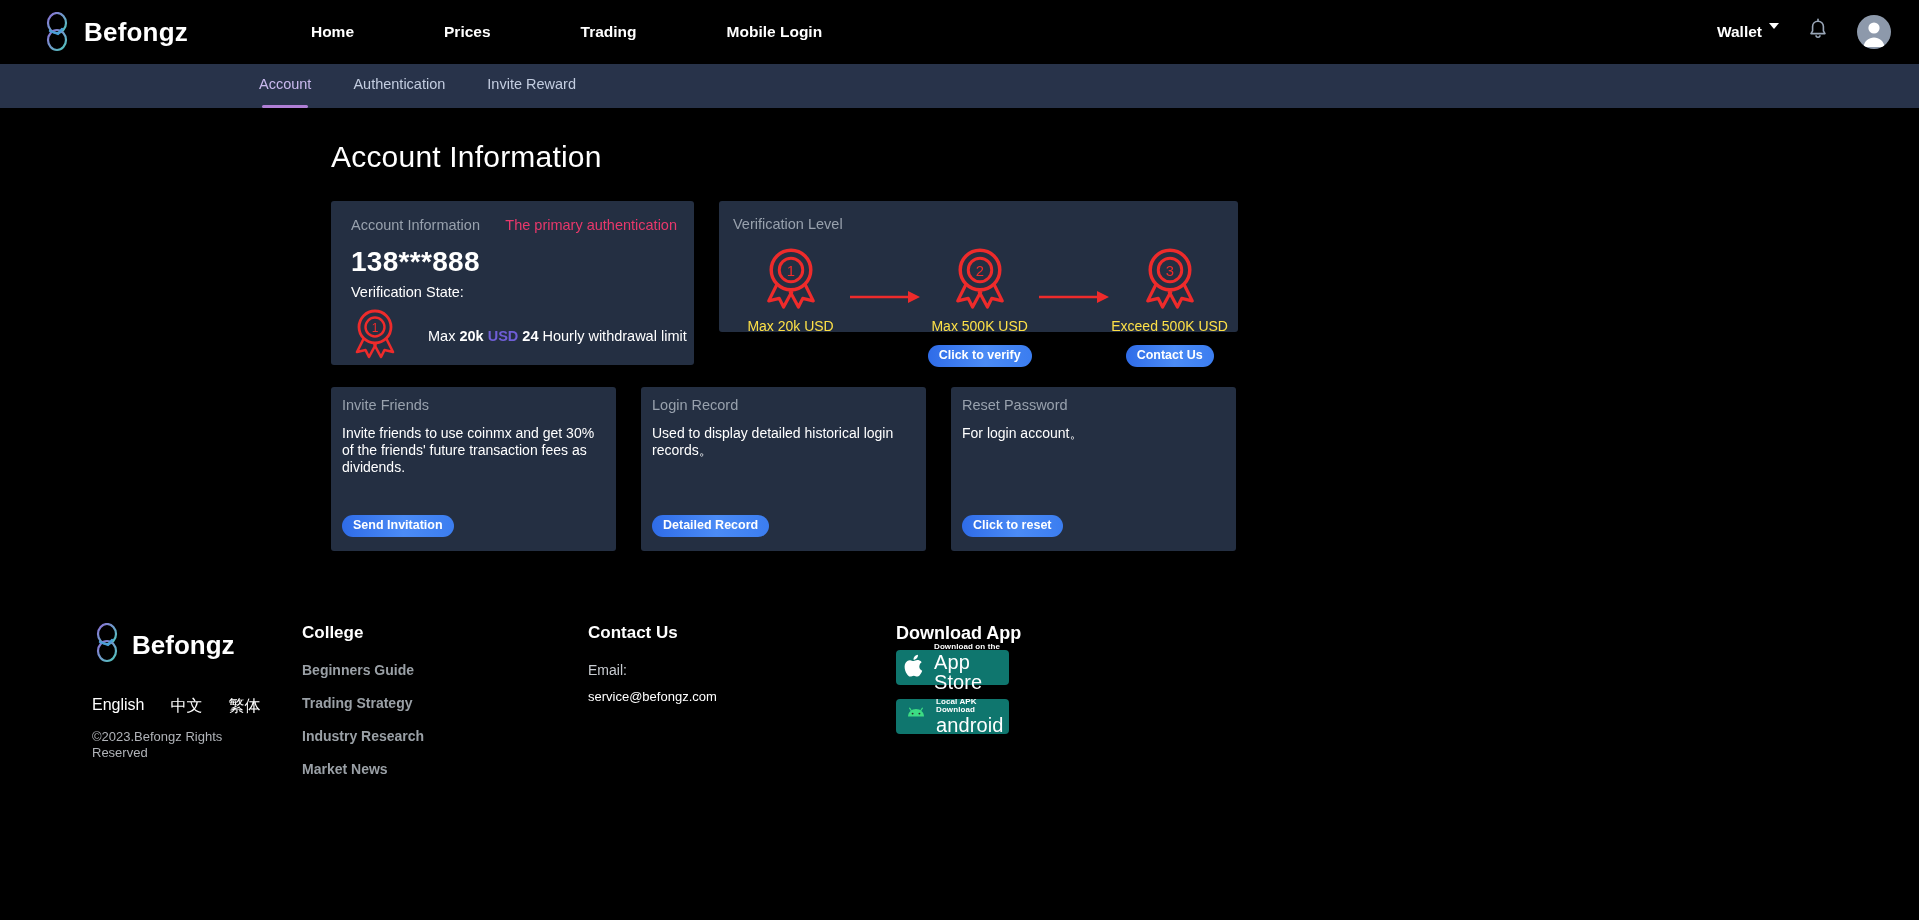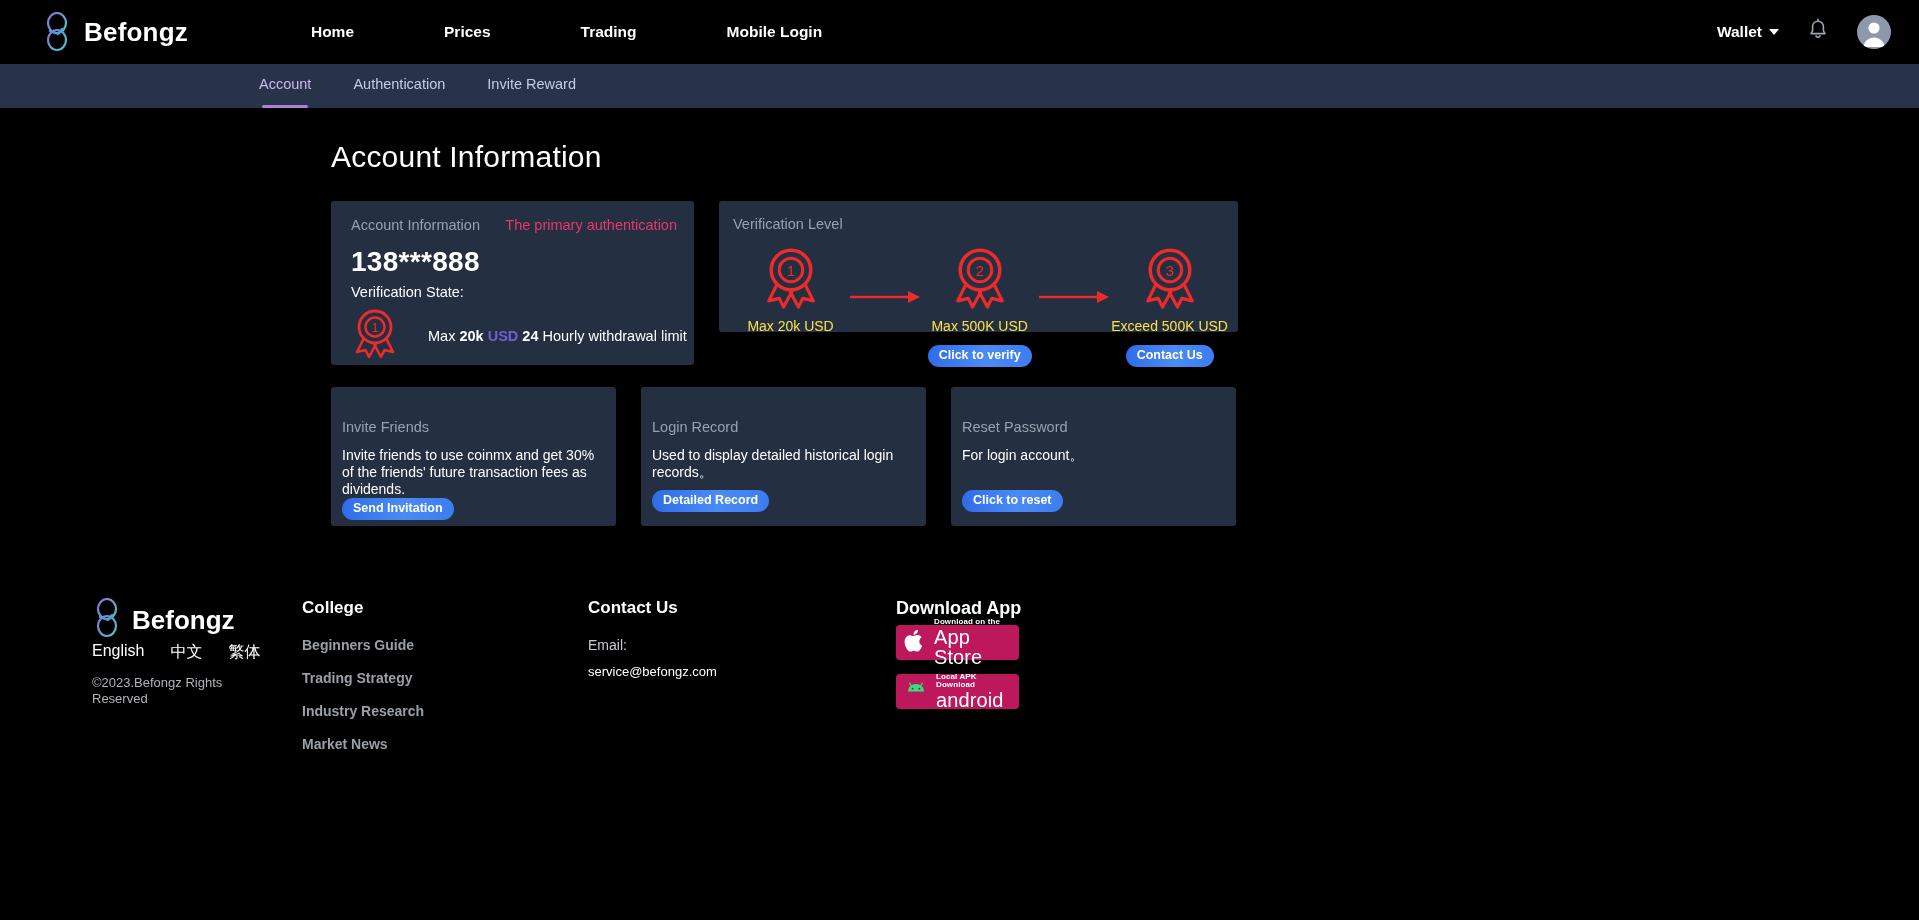--- a/index.html
+++ b/index.html
@@ -41,21 +41,21 @@
     margin-left: auto;
     display: flex;
     align-items: center;
     gap: 28px;
   }
   .wallet {
     color: #ffffff;
     font-size: 15.5px;
     font-weight: bold;
     display: flex;
-    align-items: center;
+    align-items: flex-start;
     gap: 7px;
     cursor: pointer;
   }
   .caret {
     width: 0; height: 0;
     border-left: 5px solid transparent;
     border-right: 5px solid transparent;
     border-top: 6px solid #ffffff;
     display: inline-block;
   }
@@ -199,24 +199,24 @@
   }
 
   
   .cards-row2 {
     display: flex;
     gap: 25px;
     padding: 22px 0 0 331px;
   }
   .mini-card {
     width: 285px;
-    height: 139px;
+    height: 164px;
     background: #242f42;
     border-radius: 3px;
-    padding: 32px 14px 0 11px;
+    padding: 10px 14px 0 11px;
     display: flex;
     flex-direction: column;
   }
   .mini-card .card-title { margin-bottom: 12px; }
   .mini-desc {
     color: #ffffff;
     font-size: 14px;
     line-height: 17px;
   }
   .mini-btn-wrap { margin-top: auto; margin-bottom: 14px; }
@@ -225,21 +225,21 @@
   .footer {
     background: #000000;
     display: flex;
     padding: 72px 0 0 0;
     position: relative;
   }
   .f-col-brand { width: 302px; padding-left: 92px; }
   .f-brand { display: flex; align-items: center; gap: 10px; }
   .f-brand-logo { width: 30px; height: 40px; }
   .f-brand-name { color: #ffffff; font-size: 26px; font-weight: bold; }
-  .langs { display: flex; gap: 26px; }
+  .langs { display: flex; gap: 26px; margin-top: 29px; }
   .lang { color: #ffffff; font-size: 16px; cursor: pointer; }
   .copyright {
     color: #b0b3b8;
     font-size: 13px;
     line-height: 16px;
     margin-top: 12px;
     max-width: 150px;
   }
   .f-col { width: 286px; }
   .f-col.contact { width: 308px; }
@@ -259,22 +259,22 @@
   }
   .f-text { color: #c8ccd1; font-size: 14px; margin-bottom: 11px; }
   .f-email { color: #ffffff; font-size: 13px; }
   .dl-head {
     color: #ffffff;
     font-size: 18px;
     font-weight: bold;
     margin-bottom: 6px;
   }
   .store-btn {
-    width: 123px; height: 35px;
-    background: #be185d;
+    width: 113px; height: 35px;
+    background: #0f766e;
     border-radius: 4px;
     display: flex;
     align-items: center;
     padding: 0 8px;
     gap: 8px;
     margin-bottom: 14px;
     cursor: pointer;
   }
   .store-lines { display: flex; flex-direction: column; line-height: 1; }
   .store-top { color: #ffffff; font-size: 8px; font-weight: bold; letter-spacing: .1px; }

